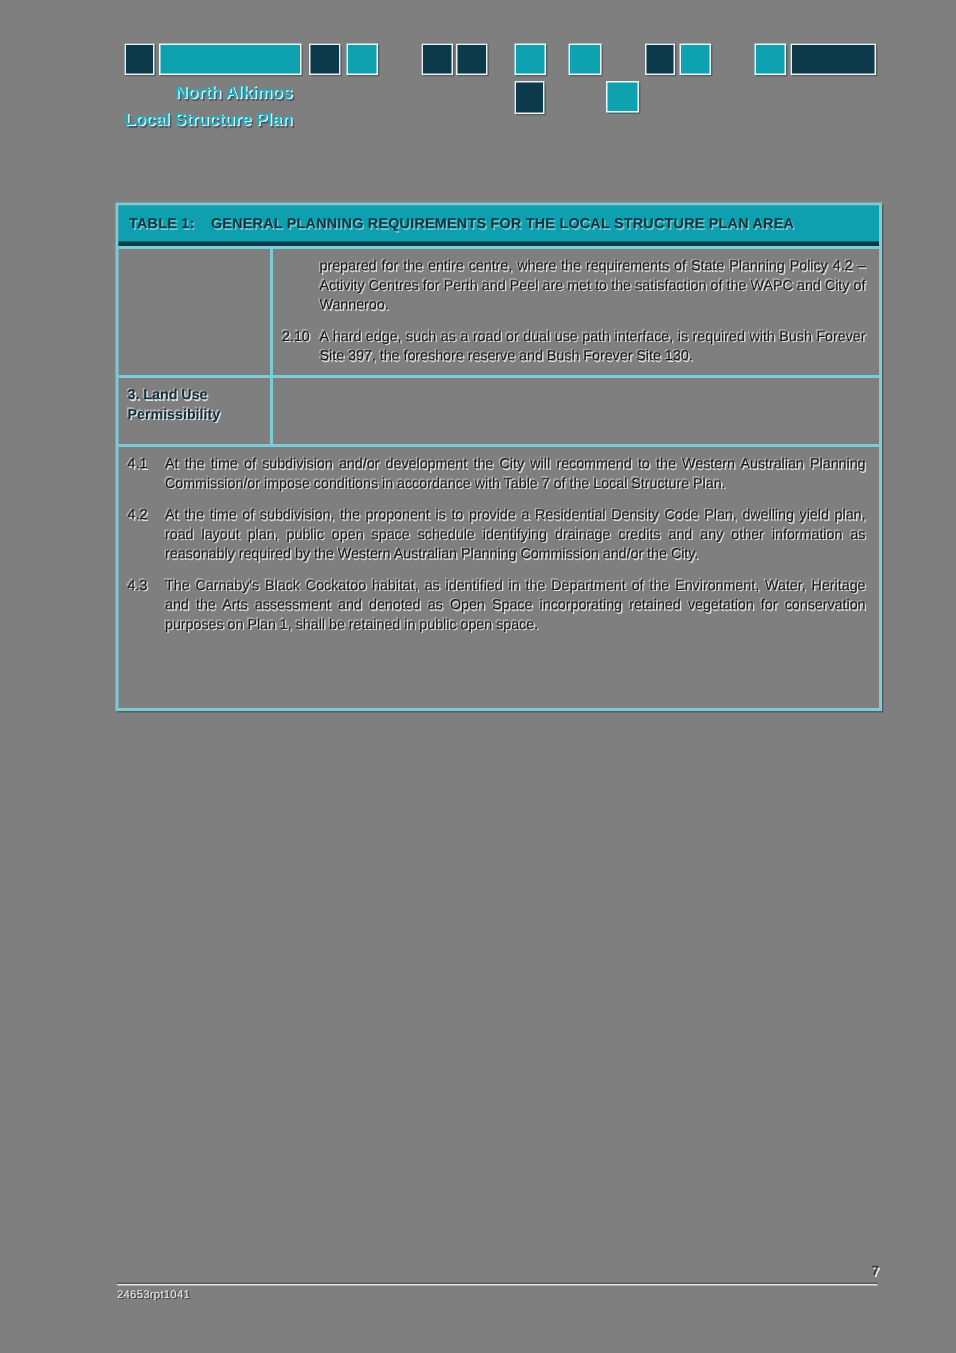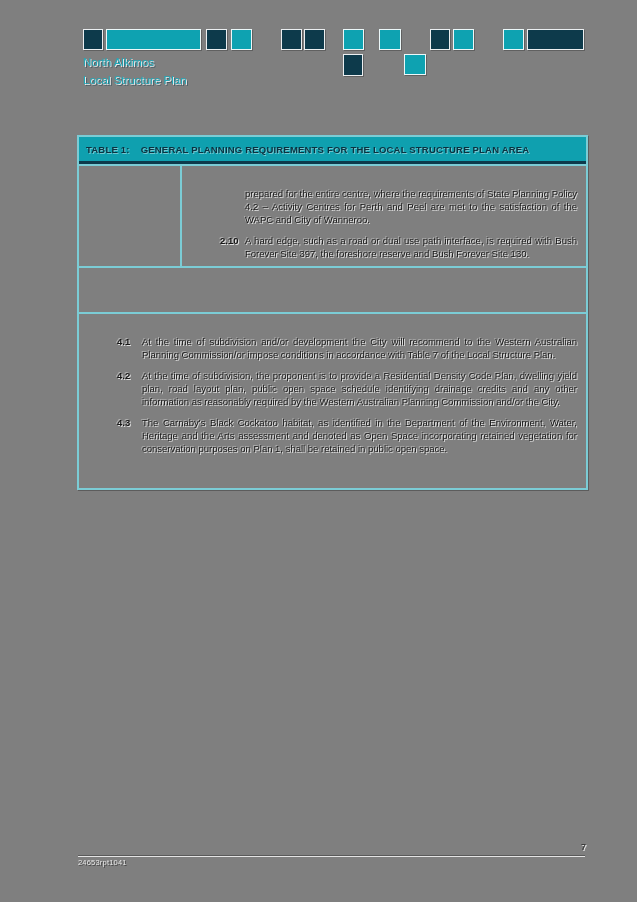--- a/index.html
+++ b/index.html
@@ -15,43 +15,43 @@
     position:relative;
   }
   
   .mosaic{position:absolute;left:0;top:0;width:637px;height:90px;}
   .sq{position:absolute;border:1px solid rgba(255,255,255,.92);
       box-shadow:1px 1px 0 rgba(40,40,40,.35);}
   .sq.teal{background:var(--teal);}
   .sq.navy{background:var(--navy);}
   
   .doc-title{position:absolute;left:83px;top:53px;line-height:18px;
-    font-weight:normal;font-size:11.5px;color:var(--title_teal);
-    text-shadow:1px 1px 0 rgba(255,255,255,.85),2px 2px 0 rgba(13,58,75,.45);}
+    font-weight:bold;font-size:11.5px;color:var(--title_teal);
+    text-shadow:1px 1px 0 rgba(255,255,255,.85),2px 2px 0 rgba(13,58,75,.45);text-align:right;}
   
   .table1{position:absolute;left:77px;top:135px;width:511px;
     border:2px solid var(--table_border);
     box-shadow:1px 1px 0 rgba(50,50,50,.45);}
   .caption{background:var(--caption_bg);color:var(--caption_text);
     font-weight:bold;font-size:9.5px;letter-spacing:.2px;
     padding:7px 6px 6px 7px;border-bottom:3px solid var(--navy);
     text-shadow:1px 1px 0 rgba(255,255,255,.4);}
   .caption .cap-title{margin-left:11px;}
   .trow{display:flex;border-top:2px solid var(--table_border);}
   .trow:first-of-type{border-top:none;}
   .cat-cell{width:103px;flex:0 0 103px;border-right:2px solid var(--table_border);
     padding:5px 4px 4px 6px;font-weight:bold;font-size:9.5px;line-height:13px;
     color:#10303e;
     text-shadow:1px 1px 0 rgba(255,255,255,.75),-1px -1px 0 rgba(255,255,255,.4);}
-  .items-cell{flex:1;padding:21px 5px 6px 0;}
+  .items-cell{flex:1;padding:5px 5px 6px 0;}
   .item{display:flex;margin-bottom:8px;}
   .item:last-child{margin-bottom:0;}
-  .item-num{flex:0 0 31px;padding-left:6px;font-weight:bold;font-size:9.5px;
+  .item-num{flex:0 0 31px;padding-left:6px;font-weight:normal;font-size:9.5px;
     line-height:13px;color:var(--body_text);
-    text-shadow:1px 1px 0 rgba(255,255,255,.75),-1px -1px 0 rgba(255,255,255,.4);margin-left:32px;}
+    text-shadow:1px 1px 0 rgba(255,255,255,.75),-1px -1px 0 rgba(255,255,255,.4);}
   .item-text{flex:1;font-size:9.5px;line-height:13px;color:var(--body_text);
     text-align:justify;padding-right:4px;
     text-shadow:1px 1px 0 rgba(255,255,255,.75),-1px -1px 0 rgba(255,255,255,.4);}
   .row-a{min-height:83px;} .row-b{min-height:46px;} .row-c{min-height:176px;}
   
   .footer-rule{position:absolute;left:78px;top:855px;width:507px;height:0;
     border-top:1px solid #5a5a5a;box-shadow:0 1px 0 rgba(240,240,240,.9);}
   .footer-page{position:absolute;left:570px;top:842px;width:16px;
     font-size:9px;font-weight:bold;color:var(--footer_text);text-align:right;
     text-shadow:1px 1px 0 rgba(255,255,255,.8);}
@@ -96,20 +96,21 @@
         <div class="item-text">prepared for the entire centre, where the requirements of State Planning Policy 4.2 – Activity Centres for Perth and Peel are met to the satisfaction of the WAPC and City of Wanneroo.</div>
       </div>
       <div class="item">
         <div class="item-num">2.10</div>
         <div class="item-text">A hard edge, such as a road or dual use path interface, is required with Bush Forever Site 397, the foreshore reserve and Bush Forever Site 130.</div>
       </div>
     </div>
   </div>
 
   <div class="trow row-b">
+    <div class="cat-cell">3. Land Use Permissibility</div>
   </div>
 
   <div class="trow row-c">
     <div class="items-cell">
       <div class="item">
         <div class="item-num">4.1</div>
         <div class="item-text">At the time of subdivision and/or development the City will recommend to the Western Australian Planning Commission/or impose conditions in accordance with Table 7 of the Local Structure Plan.</div>
       </div>
       <div class="item">
         <div class="item-num">4.2</div>

